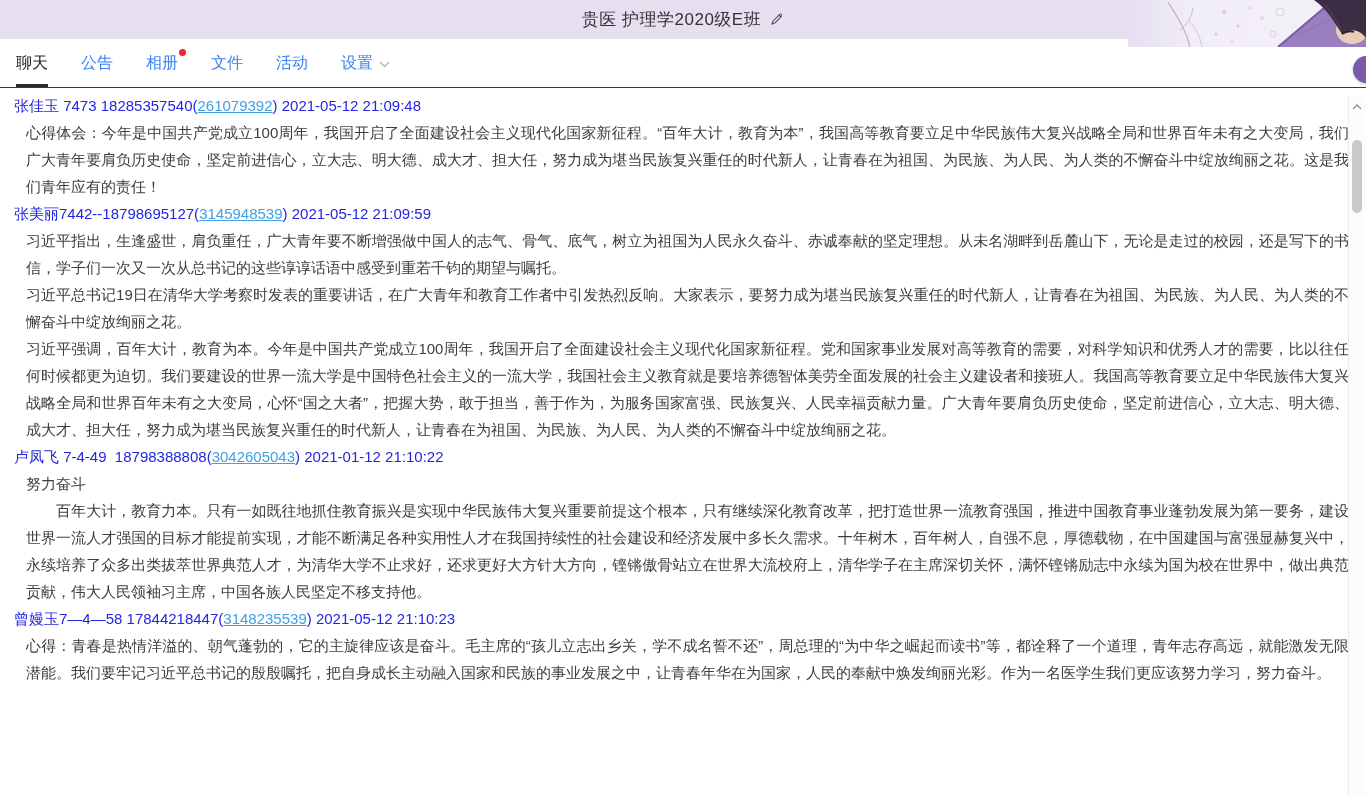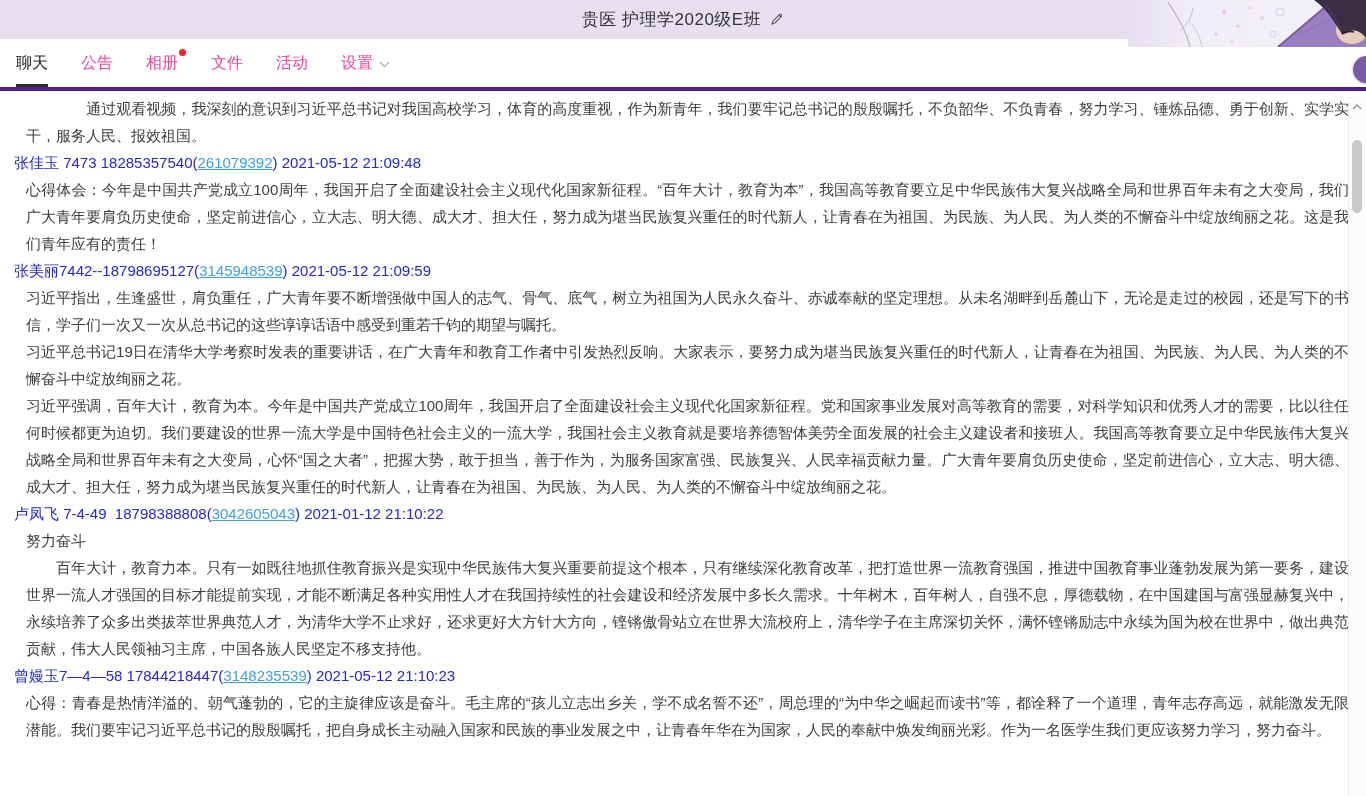--- a/index.html
+++ b/index.html
@@ -18,25 +18,25 @@
     display:flex;align-items:center;gap:8px;z-index:2;
   }
   .edit-icon{display:inline-flex;cursor:pointer;}
   .banner{position:absolute;right:0;top:0;height:47px;width:238px;z-index:1;}
   .float-btn{
     position:absolute;top:56px;right:-14px;width:27px;height:27px;border-radius:50%;
     background:#7b5aa9;z-index:9;box-shadow:0 1px 3px rgba(0,0,0,.25);cursor:pointer;
   }
   
   .tab-bar{
-    height:48px;background:#fff;border-bottom:4px solid #4c1d95;
+    height:48px;background:#fff;border-bottom:1px solid #4c1d95;
     display:flex;align-items:stretch;padding-left:16px;position:relative;
   }
   .tab{
-    font-size:16px;color:#ec4899;margin-right:33px;position:relative;
+    font-size:16px;color:#3b82f6;margin-right:33px;position:relative;
     display:flex;align-items:center;cursor:pointer;
   }
   .tab.active{color:#1f1f1f;}
   .tab.active::after{
     content:"";position:absolute;left:0;right:0;bottom:0;height:3px;background:#2b2b2b;
   }
   .badge-dot{
     position:absolute;top:10px;right:-8px;width:7px;height:7px;border-radius:50%;
   }
   .chevron{margin-left:6px;display:inline-flex;margin-top:2px;}
@@ -131,23 +131,20 @@
     <span class="chevron">
       <svg width="11" height="7" viewBox="0 0 11 7">
           <polyline points="1,1 5.5,5.5 10,1" fill="none" stroke="#b3b3b3" stroke-width="1.4"></polyline>
         </svg>
     </span>
   </div>
 </div>
 
 <div class="content">
     <div class="message">
-      <div class="msg-para">　　　　通过观看视频，我深刻的意识到习近平总书记对我国高校学习，体育的高度重视，作为新青年，我们要牢记总书记的殷殷嘱托，不负韶华、不负青春，努力学习、锤炼品德、勇于创新、实学实干，服务人民、报效祖国。</div>
-    </div>
-    <div class="message">
       <div class="msg-header" style="color: rgb(35, 38, 223);"><span>张佳玉 7473 18285357540(</span><a class="qq-link" style="color: rgb(64, 160, 227);">261079392</a><span>) 2021-05-12 21:09:48</span></div>
       <div class="msg-para">心得体会：今年是中国共产党成立100周年，我国开启了全面建设社会主义现代化国家新征程。“百年大计，教育为本”，我国高等教育要立足中华民族伟大复兴战略全局和世界百年未有之大变局，我们广大青年要肩负历史使命，坚定前进信心，立大志、明大德、成大才、担大任，努力成为堪当民族复兴重任的时代新人，让青春在为祖国、为民族、为人民、为人类的不懈奋斗中绽放绚丽之花。这是我们青年应有的责任！</div>
     </div>
     <div class="message">
       <div class="msg-header" style="color: rgb(35, 38, 223);"><span>张美丽7442--18798695127(</span><a class="qq-link" style="color: rgb(64, 160, 227);">3145948539</a><span>) 2021-05-12 21:09:59</span></div>
       <div class="msg-para">习近平指出，生逢盛世，肩负重任，广大青年要不断增强做中国人的志气、骨气、底气，树立为祖国为人民永久奋斗、赤诚奉献的坚定理想。从未名湖畔到岳麓山下，无论是走过的校园，还是写下的书信，学子们一次又一次从总书记的这些谆谆话语中感受到重若千钧的期望与嘱托。</div>
       <div class="msg-para">习近平总书记19日在清华大学考察时发表的重要讲话，在广大青年和教育工作者中引发热烈反响。大家表示，要努力成为堪当民族复兴重任的时代新人，让青春在为祖国、为民族、为人民、为人类的不懈奋斗中绽放绚丽之花。</div>
     </div>
     <div class="message">
       <div class="msg-para">习近平强调，百年大计，教育为本。今年是中国共产党成立100周年，我国开启了全面建设社会主义现代化国家新征程。党和国家事业发展对高等教育的需要，对科学知识和优秀人才的需要，比以往任何时候都更为迫切。我们要建设的世界一流大学是中国特色社会主义的一流大学，我国社会主义教育就是要培养德智体美劳全面发展的社会主义建设者和接班人。我国高等教育要立足中华民族伟大复兴战略全局和世界百年未有之大变局，心怀“国之大者”，把握大势，敢于担当，善于作为，为服务国家富强、民族复兴、人民幸福贡献力量。广大青年要肩负历史使命，坚定前进信心，立大志、明大德、成大才、担大任，努力成为堪当民族复兴重任的时代新人，让青春在为祖国、为民族、为人民、为人类的不懈奋斗中绽放绚丽之花。</div>

